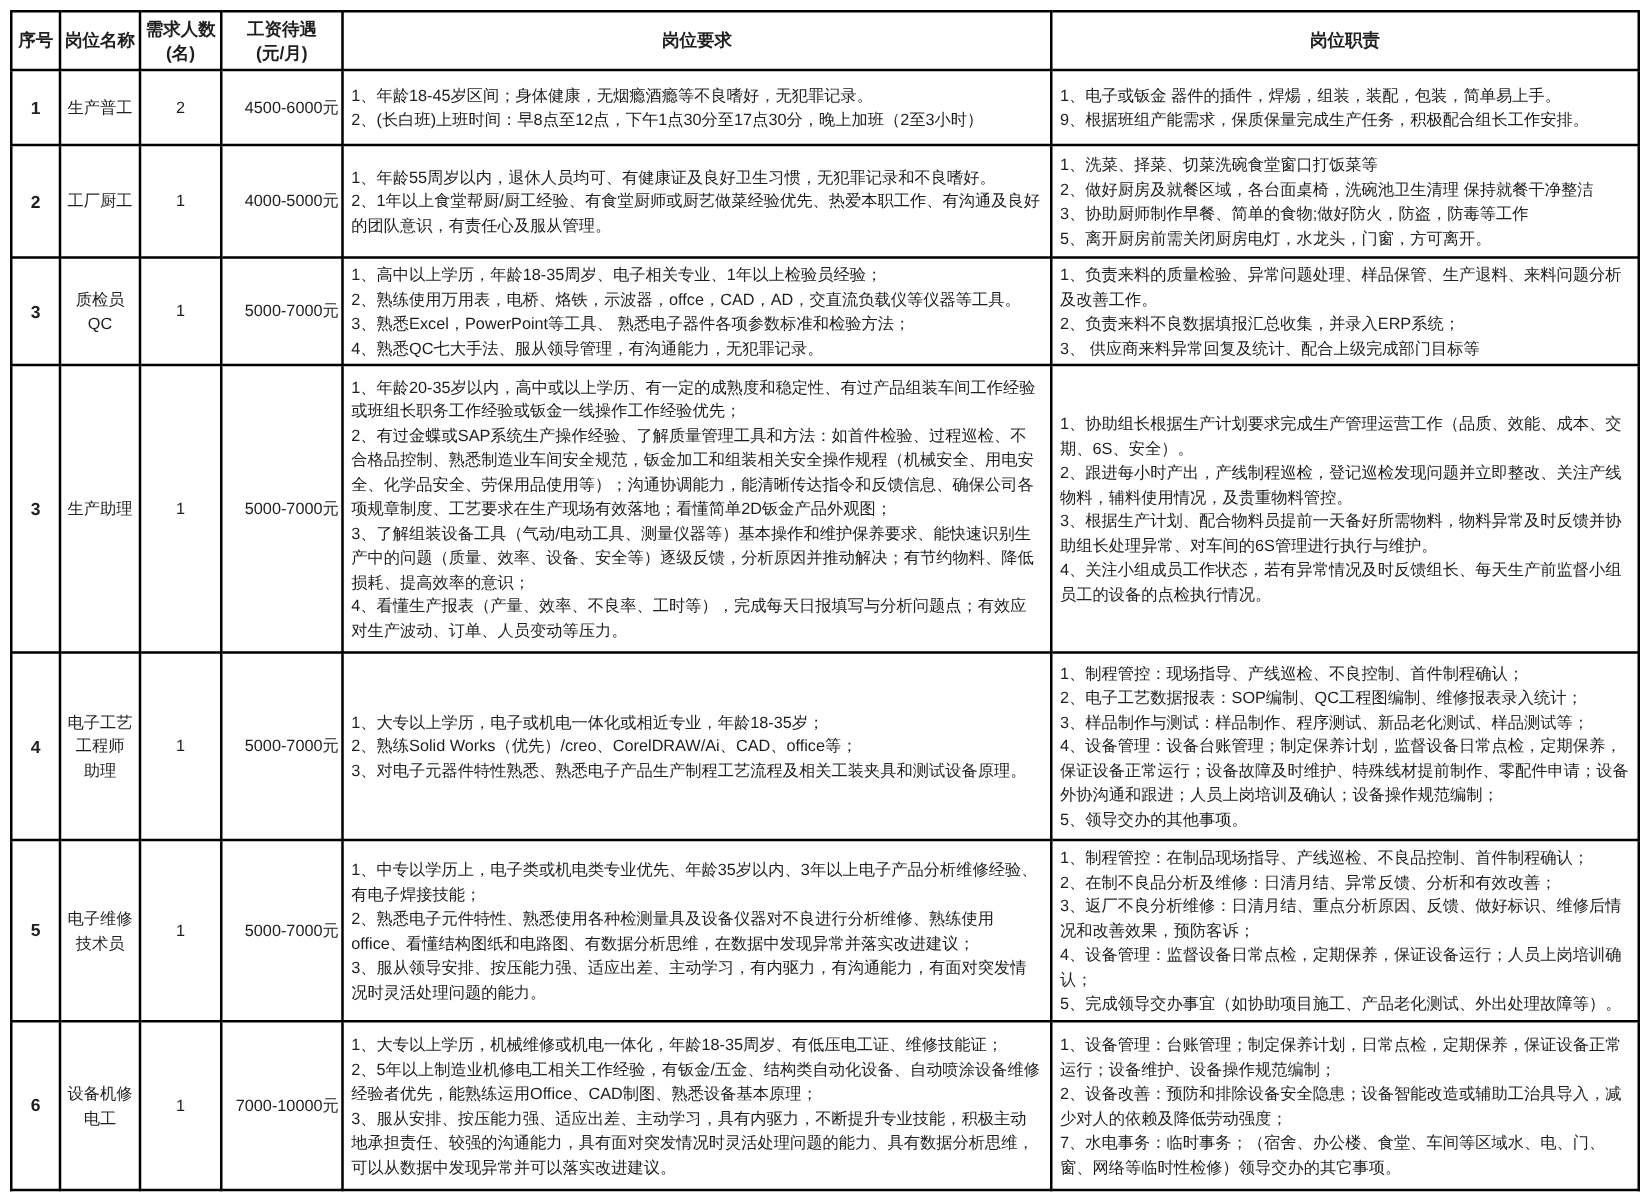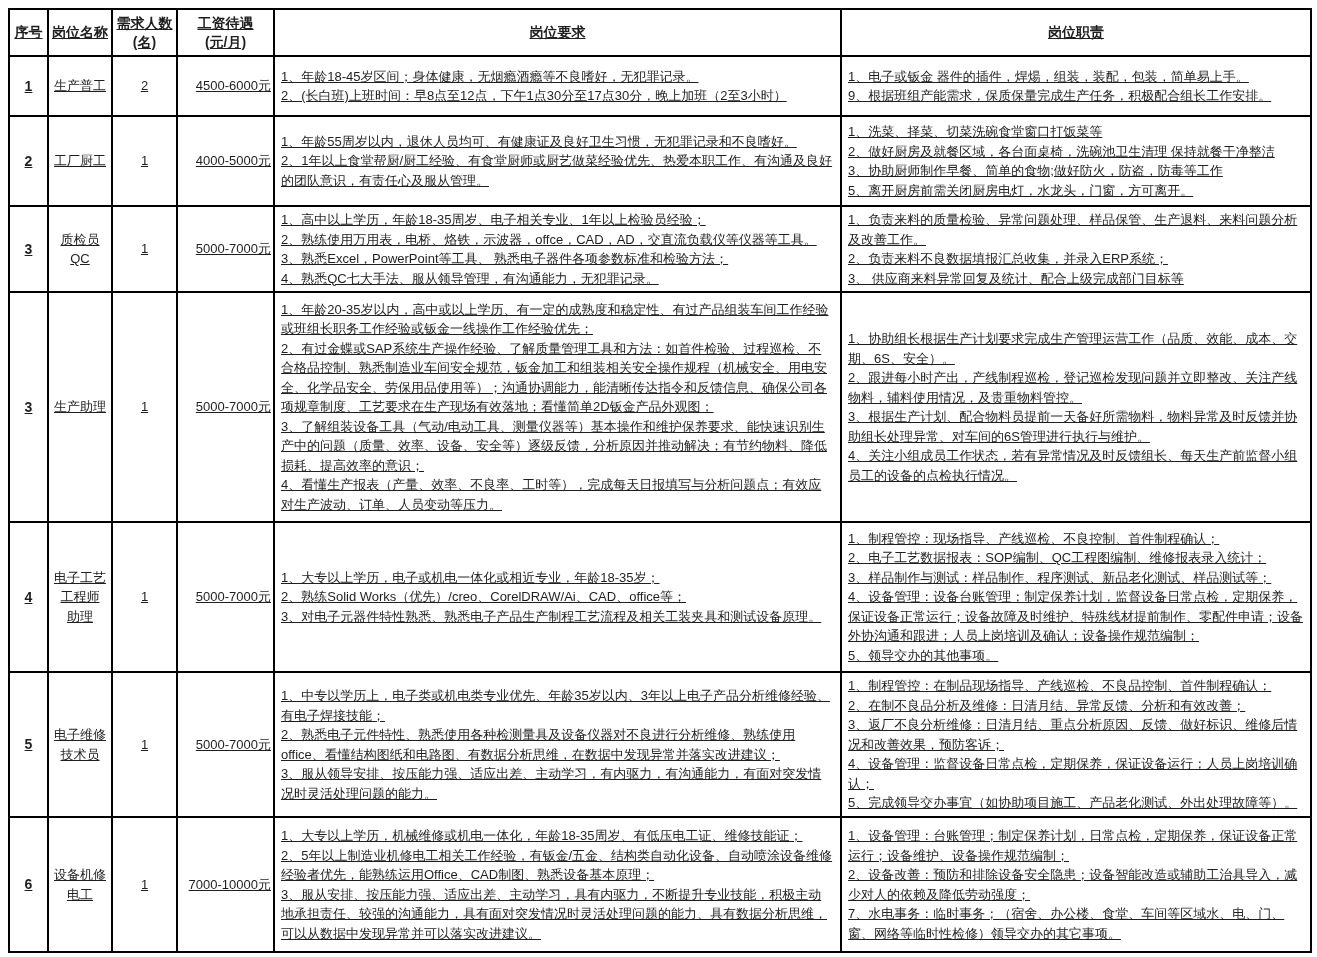--- a/index.html
+++ b/index.html
@@ -13,21 +13,20 @@
     width: 1317px;
     min-height: 957px;
     background: #ffffff;
     box-sizing: border-box;
     padding: 8px;
   }
   table.job-table {
     border-collapse: collapse;
     table-layout: fixed;
     width: 1302px;
-    text-decoration: underline;
   }
   table.job-table th,
   table.job-table td {
     border: 2px solid #000000;
     box-sizing: border-box;
     overflow: hidden;
   }
   th {
     font-size: 14px;
     font-weight: bold;

